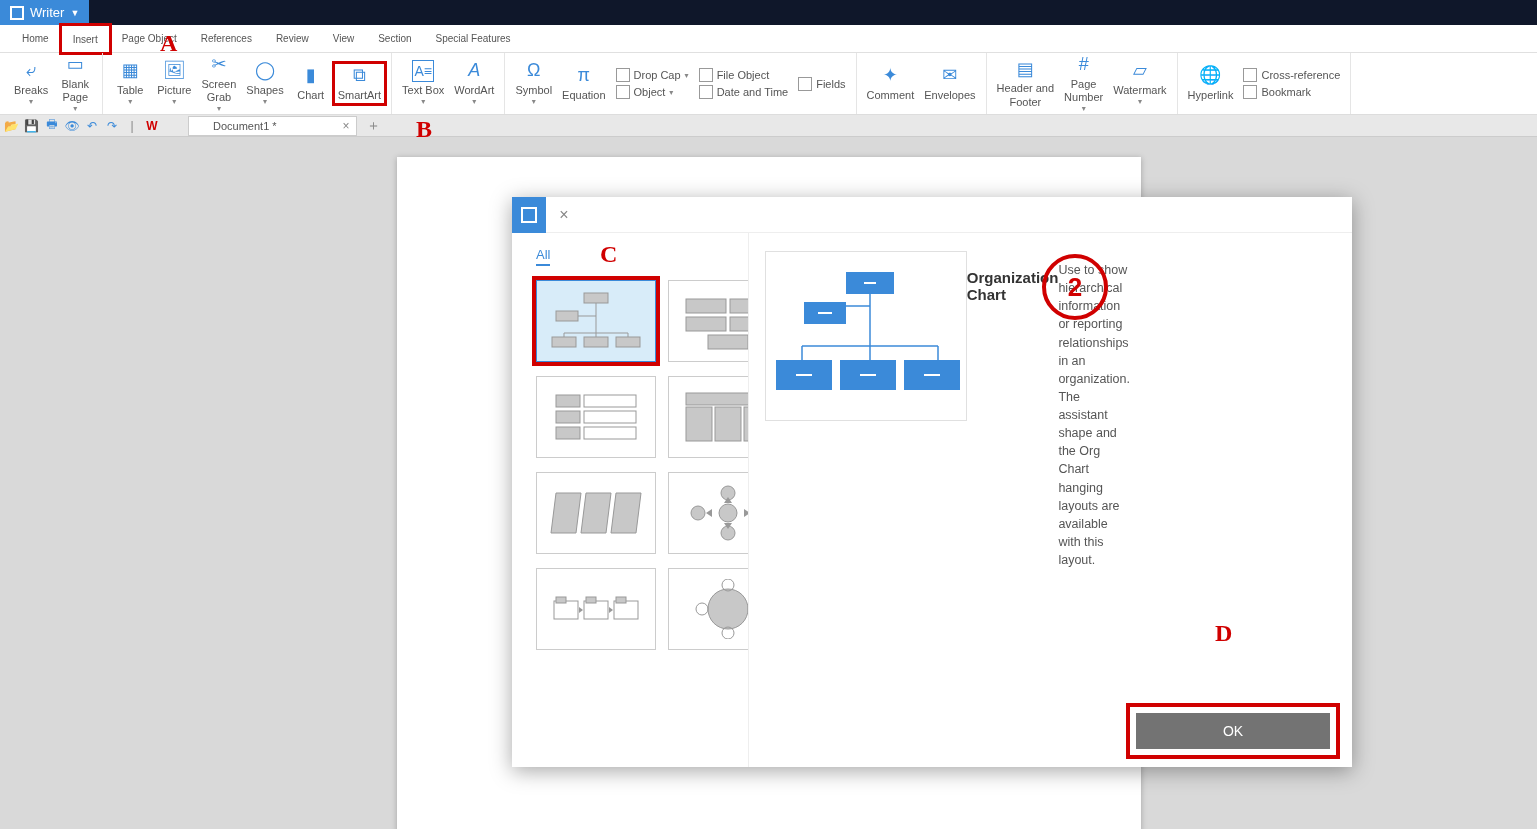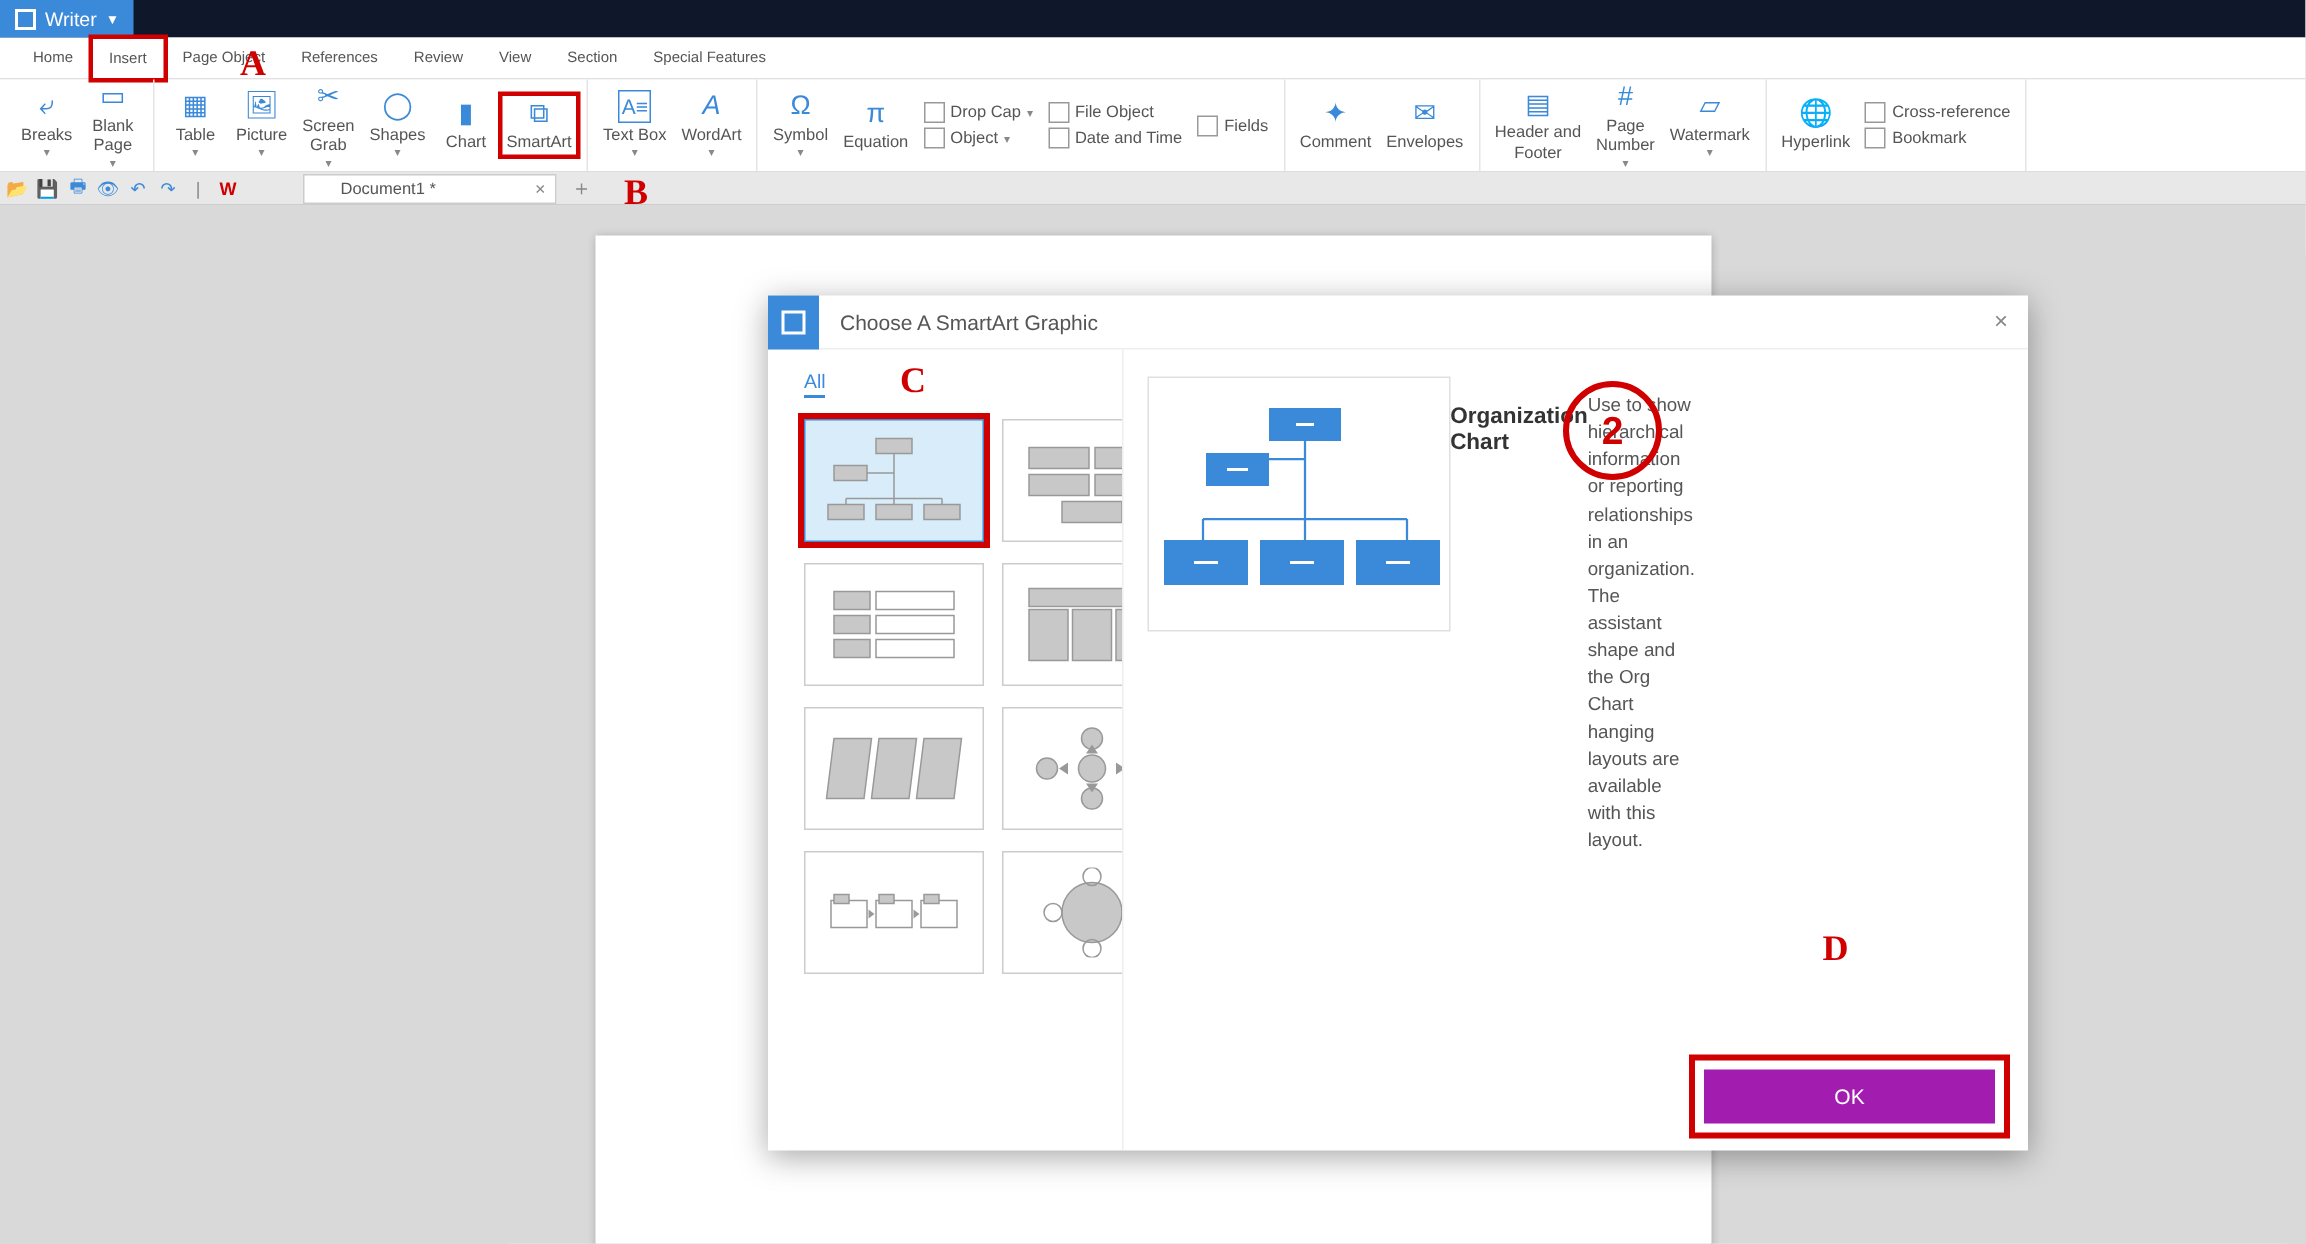--- a/index.html
+++ b/index.html
@@ -29,21 +29,21 @@
 .caret-sm { font-size: 8px; color: #888; }
 .stack { display: flex; flex-direction: column; gap: 1px; justify-content:center;}
 
 
 .hl-red { outline: 3px solid #d00000; outline-offset: -1px; }
 .hl-red-think { outline: 4px solid #d00000; }
 
 
 .qa-bar { height: 22px; background: #e8e8e8; display: flex; align-items: center; padding-left: 4px; gap: 4px; border-bottom: 1px solid #ccc; }
 .qa-ico { width: 16px; height: 16px; display:flex; align-items:center; justify-content:center; font-size: 12px; color: #3b8ad9; cursor:pointer;}
-.doc-tab { margin-left: 38px; display: flex; align-items: center; background: #fff; border: 1px solid #ccc; height: 20px; padding: 0 6px; font-size: 11px; color: #555; gap: 6px; }
+.doc-tab { margin-left: 24px; display: flex; align-items: center; background: #fff; border: 1px solid #ccc; height: 20px; padding: 0 6px; font-size: 11px; color: #555; gap: 6px; }
 .doc-tab .x { color:#888; font-size:12px; margin-left: 60px; cursor:pointer;}
 .plus-tab { margin-left:6px; color:#888; cursor:pointer; font-size:14px;}
 
 
 .doc-area { position: relative; width: 100%; height: calc(829px - 25px - 28px - 62px - 22px); background: #d9d9d9; display:flex; justify-content:center; padding-top: 20px;}
 .page { width: 744px; height: 680px; background: #fff; box-shadow: 0 1px 6px rgba(0,0,0,0.25); }
 
 
 .dialog { position: absolute; top: 197px; left: 512px; width: 840px; height: 570px; background: #fff; box-shadow: 0 4px 20px rgba(0,0,0,0.35); }
 .dlg-header { height: 36px; display: flex; align-items: center; border-bottom: 1px solid #eee; }
@@ -57,21 +57,21 @@
 .dlg-cat { color: #3b8ad9; font-size: 13px; border-bottom: 2px solid #3b8ad9; display:inline-block; padding-bottom:2px;}
 .dlg-grid { display: grid; grid-template-columns: repeat(4, 120px); gap: 14px 12px; margin-top: 14px; }
 .tile { width: 120px; height: 82px; background: #fff; border: 1px solid #ccc; cursor:pointer; display:flex; align-items:center; justify-content:center;}
 .tile.sel { background: #d8ecf9; border: 1px solid #3b8ad9; }
 .tile svg { display:block; }
 
 .preview { border:1px solid #e0e0e0; height: 170px; display:flex; align-items:center; justify-content:center; }
 .preview svg { }
 .sa-title { font-size: 15px; font-weight: 600; color:#333; margin-top: 18px; }
 .sa-desc { font-size: 12.5px; color:#555; line-height: 1.45; margin-top: 10px; }
-.ok-btn { margin-top: auto; height: 36px; background: #a21caf; color:#fff; font-size: 14px; display:flex; align-items:center; justify-content:center; cursor:pointer; width: 194px; align-self:center; }
+.ok-btn { margin-top: auto; height: 36px; background: #737373; color:#fff; font-size: 14px; display:flex; align-items:center; justify-content:center; cursor:pointer; width: 194px; align-self:center; }
 .ok-wrap { margin-top:auto; padding-top: 70px; }
 
 
 .ann { position: absolute; font-family: Georgia, "Times New Roman", serif; font-weight: bold; font-size: 24px; color: #d00000; pointer-events: none; }
 .ann-circle { position:absolute; width: 66px; height: 66px; border: 4px solid #d00000; border-radius: 50%; display:flex; align-items:center; justify-content:center; font-family: Georgia, serif; font-weight:bold; font-size:26px; color:#d00000; pointer-events:none;}
 
 </style>
 </head>
 <body>
 
@@ -270,21 +270,20 @@
 
 <div class="doc-area">
   <div class="page"></div>
 </div>
 
 <div class="dialog">
   <div class="dlg-header">
     <div class="dlg-logo">
         <div class="sq"></div>
       </div>
-    <div class="dlg-title">Choose A SmartArt Graphic</div>
     <div class="dlg-close">×</div>
   </div>
   <div class="dlg-body">
     <div class="dlg-left">
       <span class="dlg-cat">All</span>
       <div class="dlg-grid">
 
         <div class="tile sel hl-red-think">
           <svg width="100" height="60" viewBox="0 0 100 60">
             <rect x="38" y="2" width="24" height="10" fill="#c8c8c8" stroke="#999"></rect>

